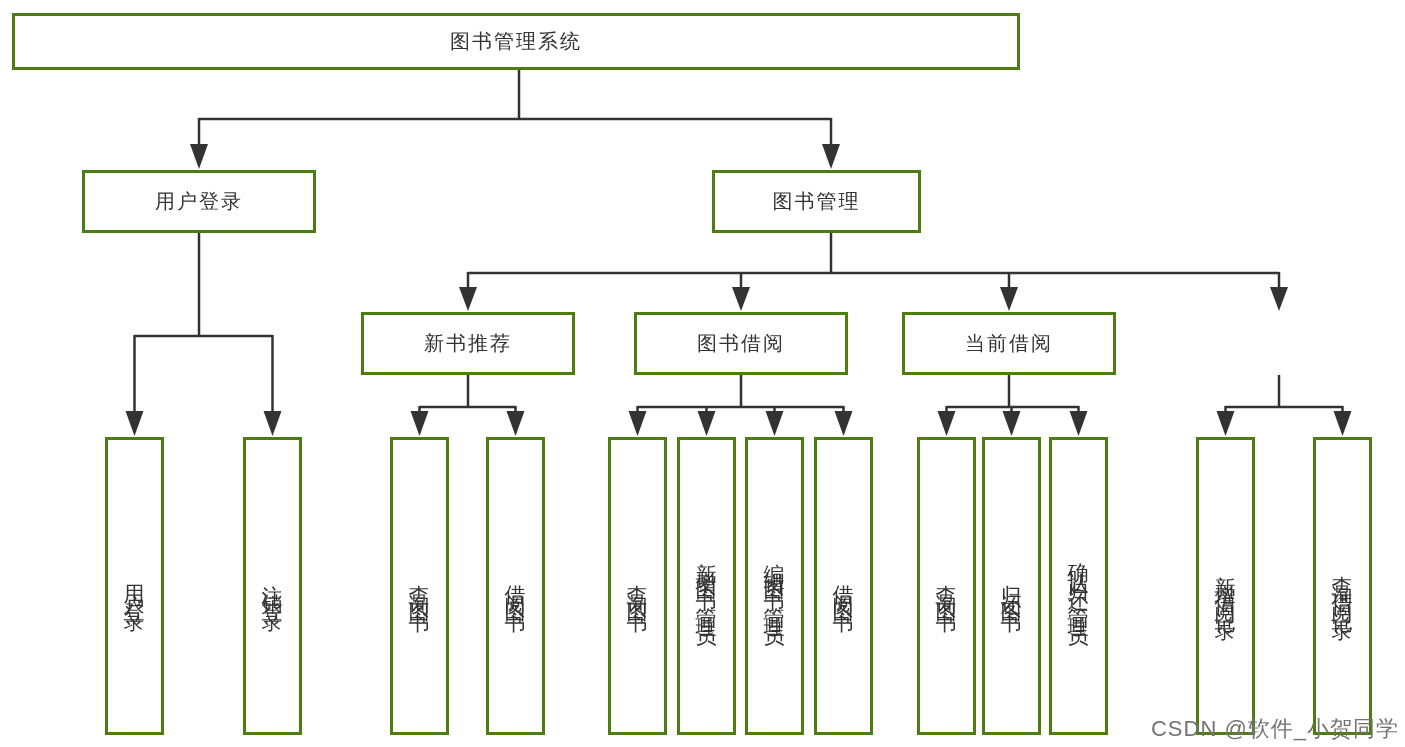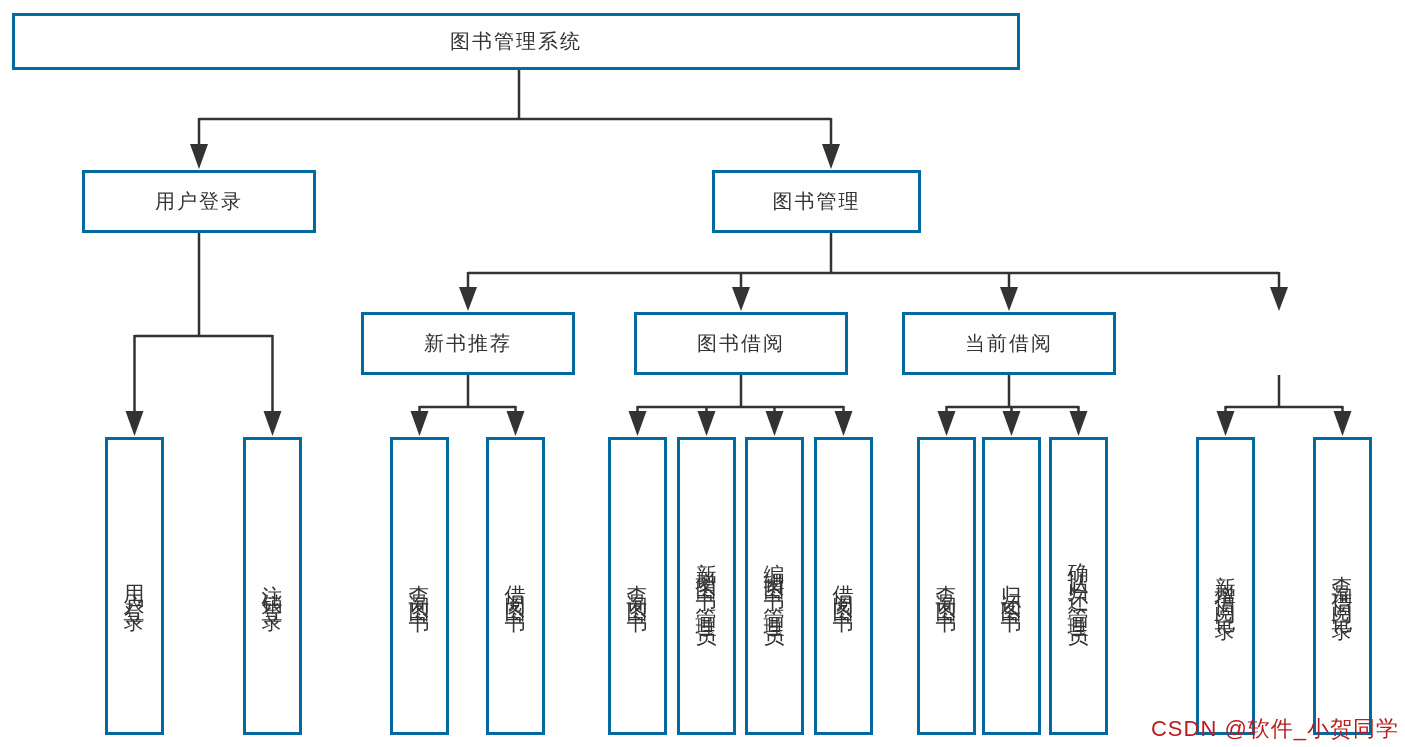--- a/index.html
+++ b/index.html
@@ -13,21 +13,21 @@
   }
   #connectors {
     position: absolute;
     left: 0; top: 0;
     width: 1405px; height: 747px;
     pointer-events: none;
   }
   .box {
     position: absolute;
     box-sizing: border-box;
-    border: 3px solid #0369a1;
+    border: 3px solid #4d7c0f;
     background: #ffffff;
     display: flex;
     align-items: center;
     justify-content: center;
     color: #333333;
   }
   .hlabel {
     font-size: 20px;
     letter-spacing: 2px;
     white-space: nowrap;
@@ -38,21 +38,21 @@
     font-size: 21px;
     letter-spacing: 9px;
     line-height: 1;
     white-space: nowrap;
   }
   .watermark {
     position: absolute;
     right: 6px;
     bottom: 3px;
     font-size: 22px;
-    color: #b91c1c;
+    color: #737373;
     letter-spacing: 1px;
     z-index: 10;
     white-space: nowrap;
   }
 </style>
 </head>
 <body>
 
 <div id="stage">
 

